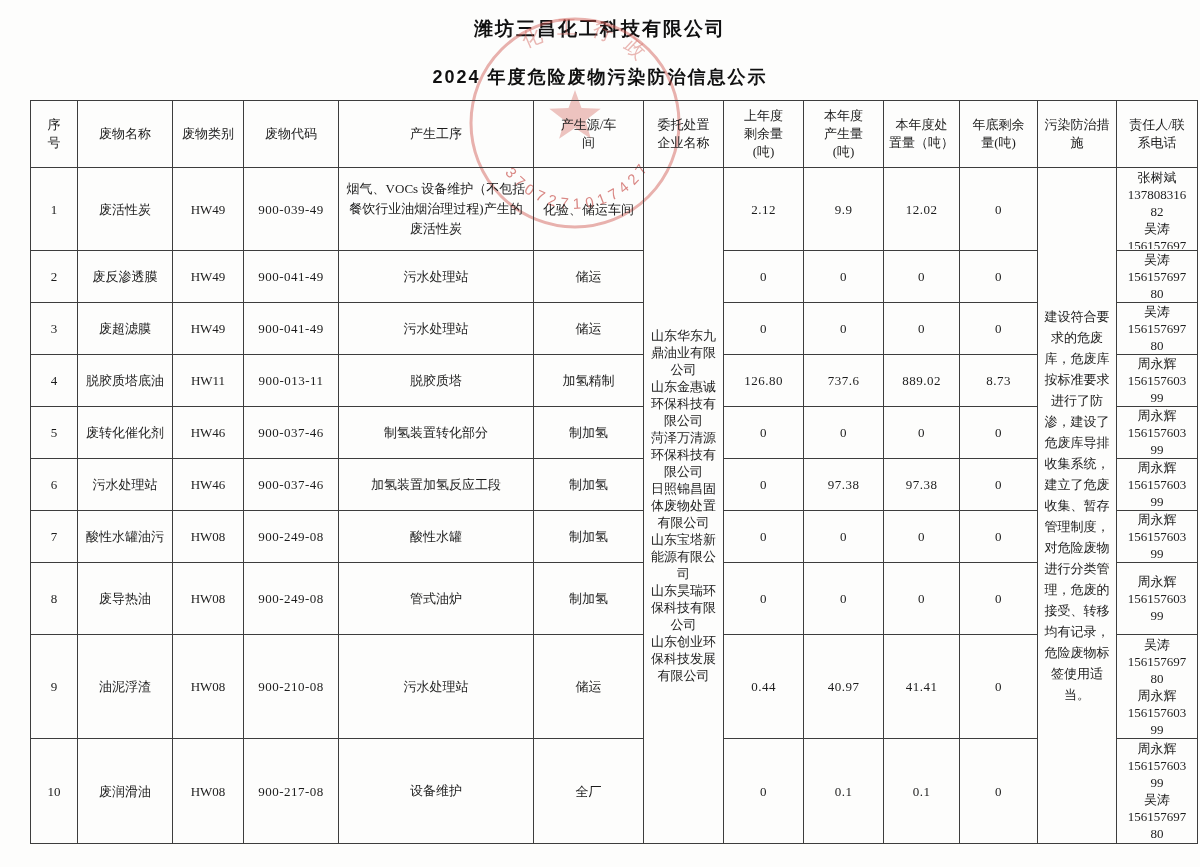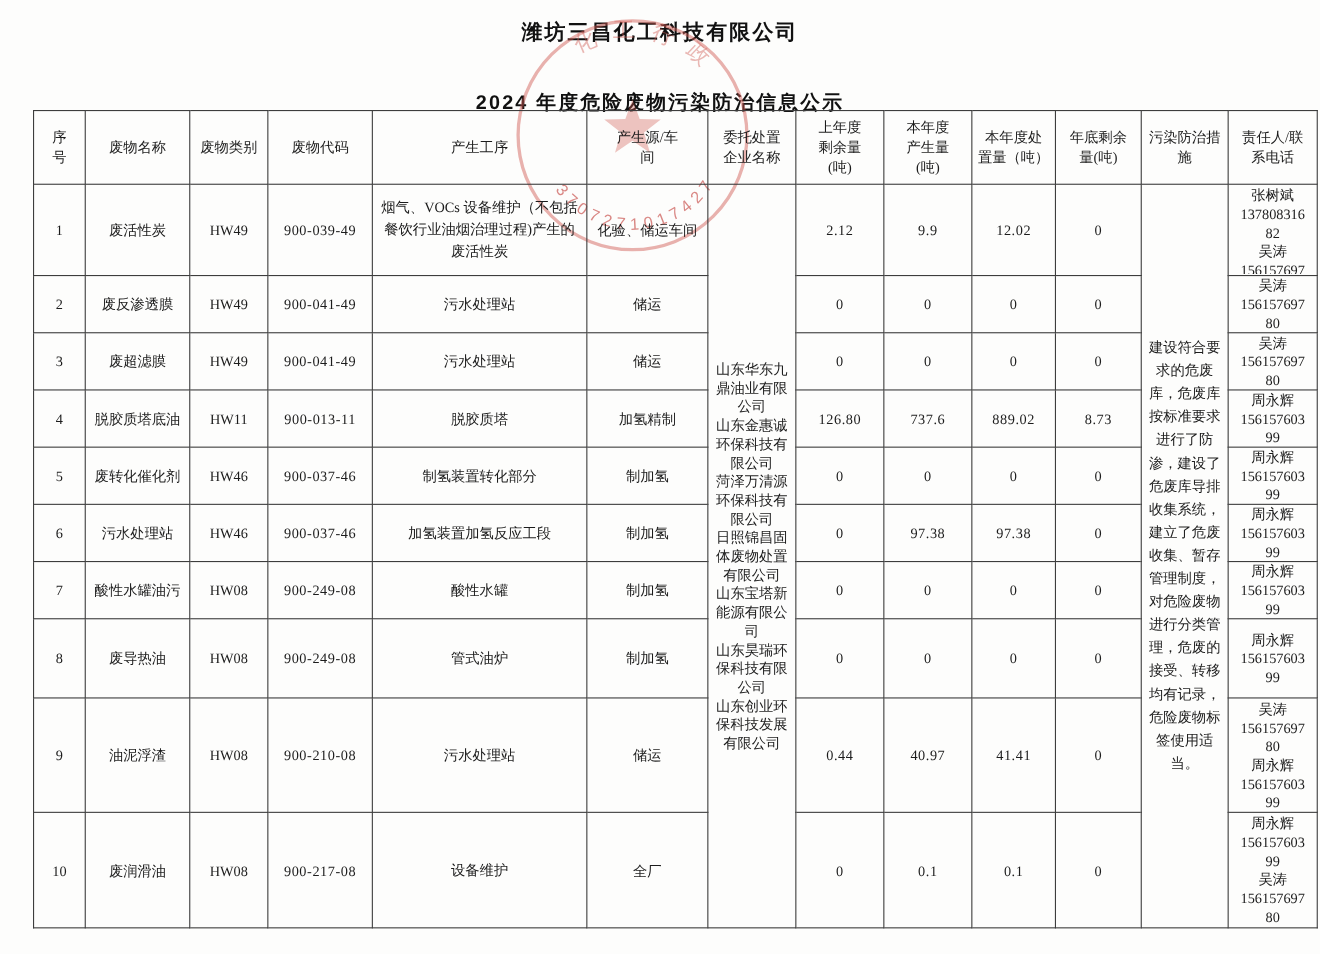--- a/index.html
+++ b/index.html
@@ -4,38 +4,38 @@
 <style>
   html,body{margin:0;padding:0;}
   body{width:1200px;height:867px;background:#fdfdfc;overflow:hidden;
        font-family:"Liberation Serif","DejaVu Serif",serif;color:#1c1c1c;}
   .page{position:relative;width:1200px;height:867px;}
 
   .title,.subtitle{position:absolute;left:0;width:100%;text-align:center;
        font-family:"Liberation Sans","DejaVu Sans",sans-serif;font-weight:700;
        letter-spacing:2px;color:#111;}
   .title{top:16px;font-size:19px;}
-  .subtitle{top:81px;font-size:18px;}
+  .subtitle{top:65px;font-size:18px;}
 
   
   .seal{position:absolute;left:458px;top:6px;width:234px;height:234px;
         pointer-events:none;opacity:.85;}
 
   table.main{position:absolute;left:30px;top:100px;width:1167px;
         border-collapse:collapse;table-layout:fixed;}
   th,td{border:1px solid #3d3d3d;text-align:center;vertical-align:middle;
         font-size:13px;line-height:17px;padding:1px 3px;overflow:hidden;
         background:transparent;}
   th{font-weight:400;white-space:pre-line;line-height:18px;}
   thead tr{height:67px;}
   td.process{padding:1px 6px;line-height:20px;}
   td.num{font-size:13px;letter-spacing:.5px;}
   td.company-cell{padding:2px 6px;margin-left:36px;}
   .company-name{line-height:17px;margin:0;word-break:break-all;}
-  td.measures-cell{line-height:21px;padding:2px 6px;text-align:center;font-family:Liberation Mono, monospace;}
+  td.measures-cell{line-height:21px;padding:2px 6px;text-align:center;}
   td.contact{padding:0 8px;margin-top:34px;}
   .contact-wrap{width:100%;overflow:hidden;}
   .contact-wrap.clip{height:80px;}
   .contact-line{line-height:17px;word-break:break-all;}
 </style>
 </head>
 <body>
 
 <div class="page">
 

